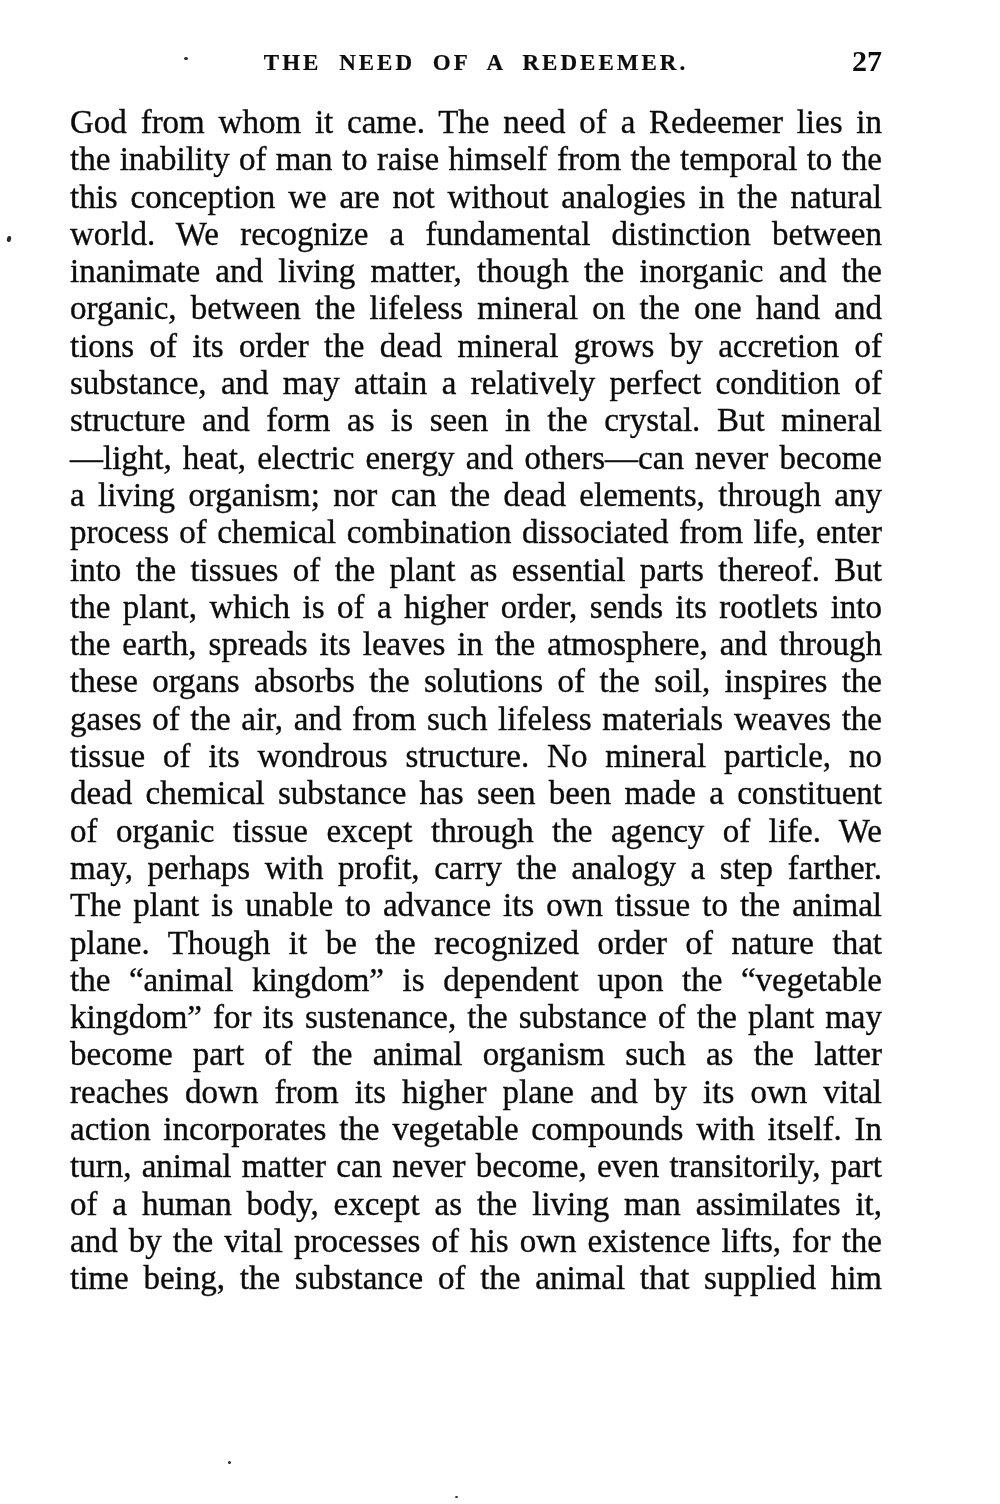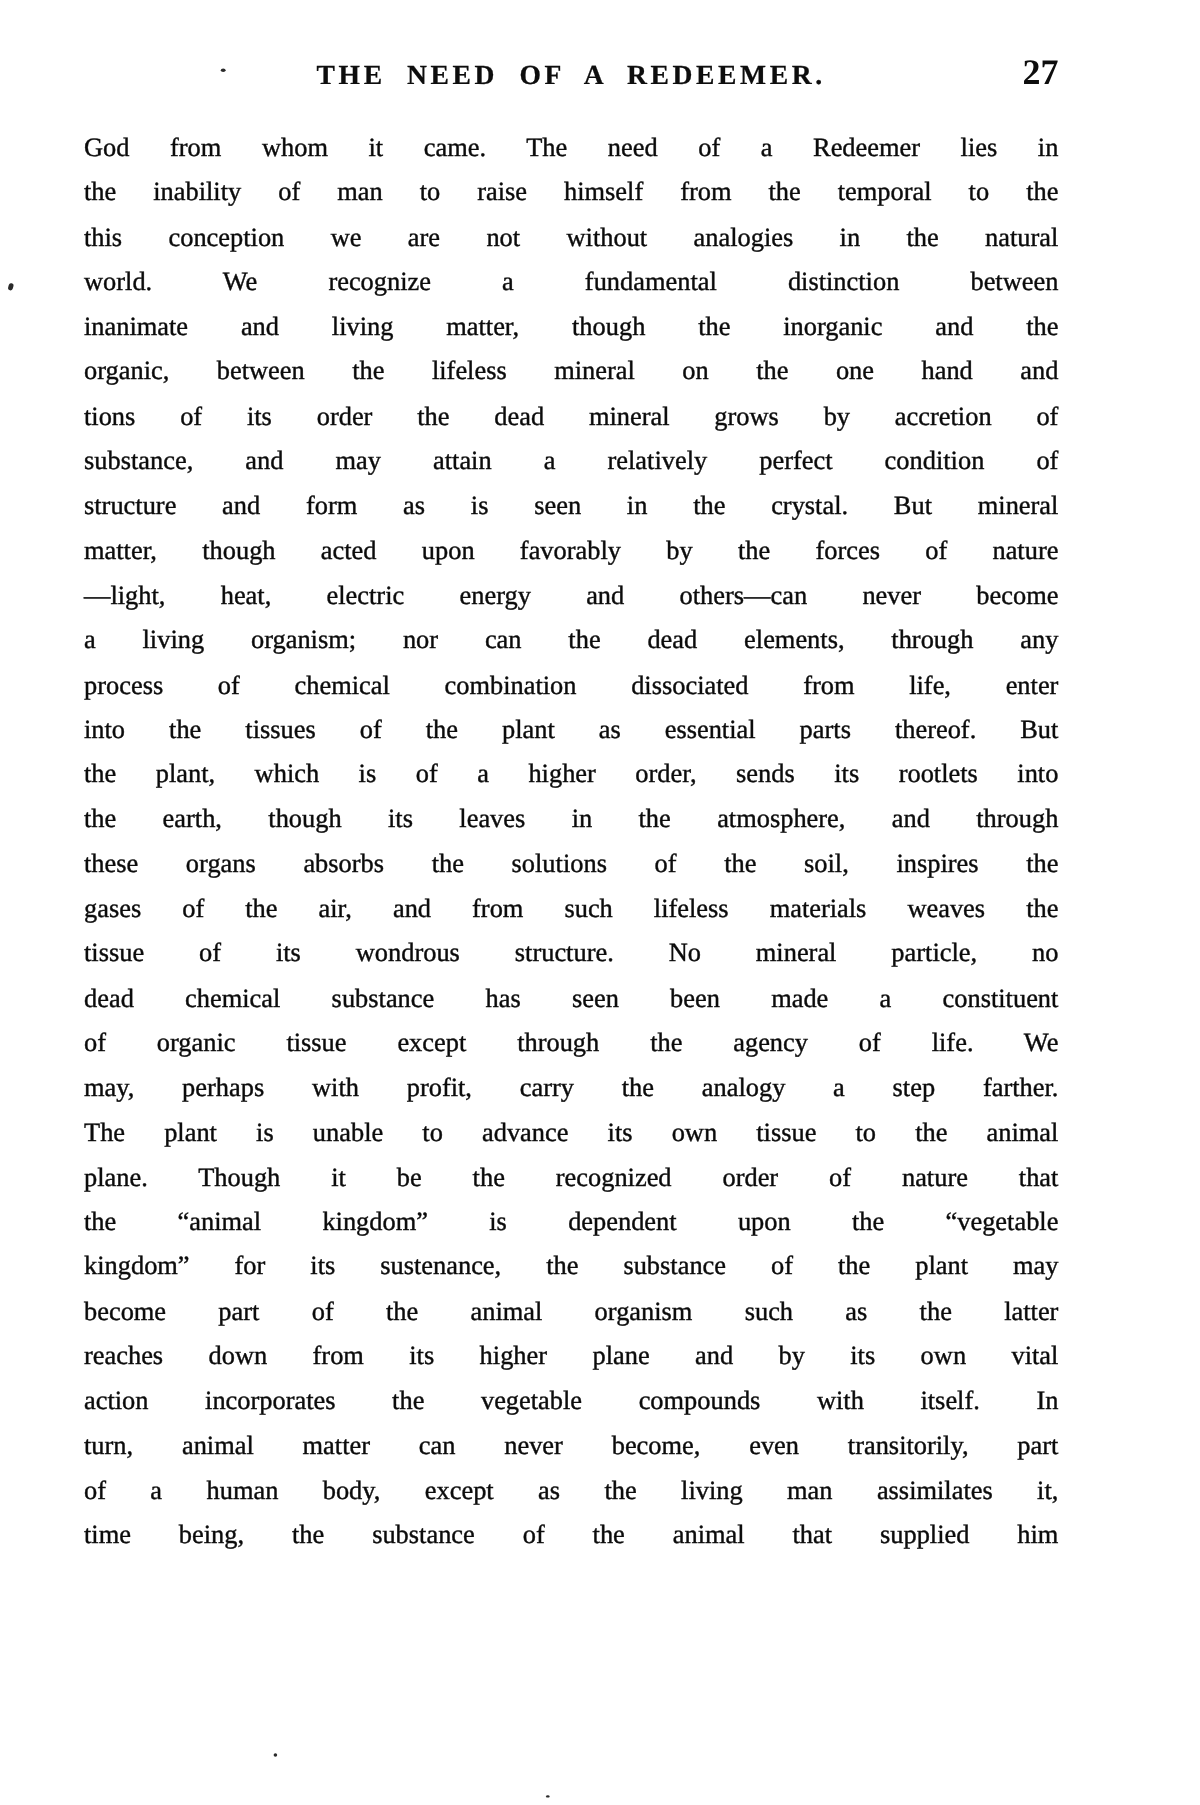--- a/index.html
+++ b/index.html
@@ -43,21 +43,21 @@
   }
   .text-body {
     position: absolute;
     left: 70px;
     top: 104px;
     width: 812px;
   }
   .text-line {
     height: 37.3px;
     line-height: 37.3px;
-    font-size: 22px;
+    font-size: 33px;
     white-space: normal;
     text-align: justify;
     text-align-last: justify;
     color: #0b0b0b;
     -webkit-text-stroke: 0.35px #111;
   }
   .speck {
     position: absolute;
     background: #2a2a2a;
     border-radius: 50%;
@@ -81,42 +81,42 @@
   <div class="text-body">
       <div class="text-line">God from whom it came.  The need of a Redeemer lies in</div>
       <div class="text-line">the inability of man to raise himself from the temporal to the</div>
       <div class="text-line">this conception we are not without analogies in the natural</div>
       <div class="text-line">world.  We recognize a fundamental distinction between</div>
       <div class="text-line">inanimate and living matter, though the inorganic and the</div>
       <div class="text-line">organic, between the lifeless mineral on the one hand and</div>
       <div class="text-line">tions of its order the dead mineral grows by accretion of</div>
       <div class="text-line">substance, and may attain a relatively perfect condition of</div>
       <div class="text-line">structure and form as is seen in the crystal.  But mineral</div>
-      <div class="text-line">matter, though acted upon favorably by the forces of nature</div>
       <div class="text-line">—light, heat, electric energy and others—can never become</div>
       <div class="text-line">a living organism; nor can the dead elements, through any</div>
       <div class="text-line">process of chemical combination dissociated from life, enter</div>
       <div class="text-line">into the tissues of the plant as essential parts thereof.  But</div>
       <div class="text-line">the plant, which is of a higher order, sends its rootlets into</div>
-      <div class="text-line">the earth, though its leaves in the atmosphere, and through</div>
+      <div class="text-line">the earth, spreads its leaves in the atmosphere, and through</div>
       <div class="text-line">these organs absorbs the solutions of the soil, inspires the</div>
       <div class="text-line">gases of the air, and from such lifeless materials weaves the</div>
       <div class="text-line">tissue of its wondrous structure.  No mineral particle, no</div>
       <div class="text-line">dead chemical substance has seen been made a constituent</div>
       <div class="text-line">of organic tissue except through the agency of life.  We</div>
       <div class="text-line">may, perhaps with profit, carry the analogy a step farther.</div>
       <div class="text-line">The plant is unable to advance its own tissue to the animal</div>
       <div class="text-line">plane.  Though it be the recognized order of nature that</div>
       <div class="text-line">the “animal kingdom” is dependent upon the “vegetable</div>
       <div class="text-line">kingdom” for its sustenance, the substance of the plant may</div>
       <div class="text-line">become part of the animal organism such as the latter</div>
       <div class="text-line">reaches down from its higher plane and by its own vital</div>
       <div class="text-line">action incorporates the vegetable compounds with itself.  In</div>
       <div class="text-line">turn, animal matter can never become, even transitorily, part</div>
       <div class="text-line">of a human body, except as the living man assimilates it,</div>
+      <div class="text-line">and by the vital processes of his own existence lifts, for the</div>
       <div class="text-line">time being, the substance of the animal that supplied him</div>
     </div>
 
   <div class="speck speck-1"></div>
   <div class="speck speck-2"></div>
   <div class="speck speck-3"></div>
   <div class="speck speck-4"></div>
   <div class="speck speck-5"></div>
 
 </div>

